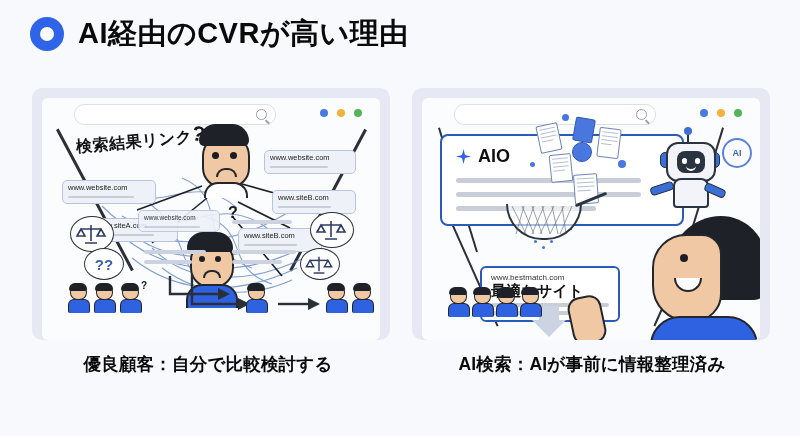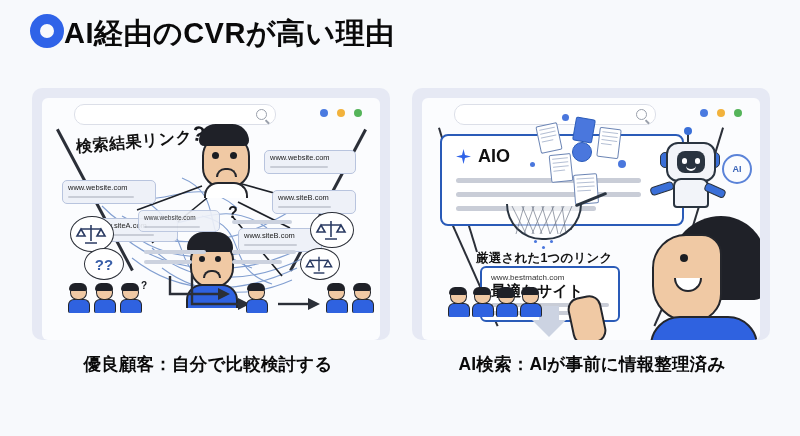--- a/index.html
+++ b/index.html
@@ -5,21 +5,21 @@
   html,body{margin:0;padding:0;}
   body{
     width:800px;height:436px;overflow:hidden;
     background:#f7f9fc;
     font-family:"Liberation Sans","DejaVu Sans",sans-serif;
     color:#111;
   }
   .slide{position:relative;width:800px;height:436px;}
 
   
-  .header{position:absolute;left:30px;top:14px;display:flex;align-items:flex-start;}
+  .header{position:absolute;left:30px;top:14px;display:flex;align-items:center;gap:14px;}
   .ring{width:34px;height:34px;border-radius:50%;border:10px solid #2f63e8;box-sizing:border-box;flex:none;}
   .title{font-size:29px;font-weight:bold;letter-spacing:.5px;color:#0a0a0a;white-space:nowrap;}
 
   
   .panel{
     position:absolute;top:88px;width:358px;height:252px;
     background:#e6e9f4;border-radius:10px;overflow:hidden;
   }
   .panel.left{left:32px;}
   .panel.right{left:412px;}
@@ -67,21 +67,21 @@
   .r-head{position:absolute;left:4px;top:10px;width:46px;height:36px;border-radius:12px;background:#f2f4f9;border:2px solid #2a3440;}
   .r-face{position:absolute;left:9px;top:7px;width:28px;height:22px;border-radius:8px;background:#2a3440;}
   .r-eye{position:absolute;top:7px;width:5px;height:6px;border-radius:3px;background:#fff;}
   .r-smile{position:absolute;left:9px;top:13px;width:10px;height:5px;border-bottom:2px solid #fff;border-radius:0 0 8px 8px;}
   .r-ant{position:absolute;left:25px;top:0;width:2px;height:11px;background:#2a3440;}
   .r-ant b{position:absolute;left:-3px;top:-5px;width:8px;height:8px;border-radius:50%;background:#3a6fd8;display:block;}
   .r-ear{position:absolute;top:20px;width:8px;height:14px;border-radius:5px;background:#3a6fd8;border:1.6px solid #2a3440;}
   .r-body{position:absolute;left:11px;top:46px;width:32px;height:26px;border-radius:8px 8px 4px 4px;background:#f2f4f9;border:2px solid #2a3440;}
   .r-arm{position:absolute;background:#3a6fd8;border:1.6px solid #2a3440;border-radius:4px;}
 
-  .ai-badge{position:absolute;right:8px;top:56px;width:26px;height:26px;border:2px solid #5b83d8;border-radius:50%;color:#3a64b8;font-size:9px;font-weight:bold;display:flex;align-items:center;justify-content:center;}
+  .ai-badge{position:absolute;right:8px;top:40px;width:26px;height:26px;border:2px solid #5b83d8;border-radius:50%;color:#3a64b8;font-size:9px;font-weight:bold;display:flex;align-items:center;justify-content:center;}
 
   .doc{position:absolute;background:#fff;border:1.4px solid #6d86b5;border-radius:2px;}
   .doc i{display:block;height:1.6px;background:#b4bfd4;margin:2.5px 2px 0;border-radius:1px;}
   .bluedot{position:absolute;border-radius:50%;background:#4a77dd;}
 
   .sieve{position:absolute;left:84px;top:106px;width:72px;height:34px;border:2px solid #2a3440;border-top:none;border-radius:0 0 38px 38px;background:rgba(255,255,255,.6);}
 
   .lbl-gensen{position:absolute;left:54px;top:152px;font-size:12.5px;font-weight:bold;color:#111;white-space:nowrap;letter-spacing:.2px;}
   .best-card{position:absolute;left:58px;top:168px;width:136px;height:52px;background:#fff;border:2px solid #2a5bb8;border-radius:6px;}
   .best-u{position:absolute;left:9px;top:5px;font-size:8px;color:#333;}
@@ -393,21 +393,20 @@
         <div class="r-body"></div>
         <div class="r-arm" style="left:-12px;top:52px;width:22px;height:7px;transform:rotate(-18deg);"></div>
         <div class="r-arm" style="right:-8px;top:54px;width:20px;height:7px;transform:rotate(24deg);"></div>
       </div>
       <div class="ai-badge">AI</div>
 
       <div class="bluedot" style="left:112px;top:142px;width:3px;height:3px;"></div>
       <div class="bluedot" style="left:120px;top:148px;width:3px;height:3px;"></div>
       <div class="bluedot" style="left:128px;top:142px;width:3px;height:3px;"></div>
 
-      <div class="lbl-gensen">厳選された1つのリンク</div>
 
       <div class="best-card">
         <div class="best-u">www.bestmatch.com</div>
         <div class="best-t">最適なサイト</div>
         <div class="best-b" style="top:35px;width:118px;"></div>
         <div class="best-b" style="top:43px;width:84px;"></div>
       </div>
 
       <div class="bigarrow-stem"></div>
       <div class="bigarrow"></div>

